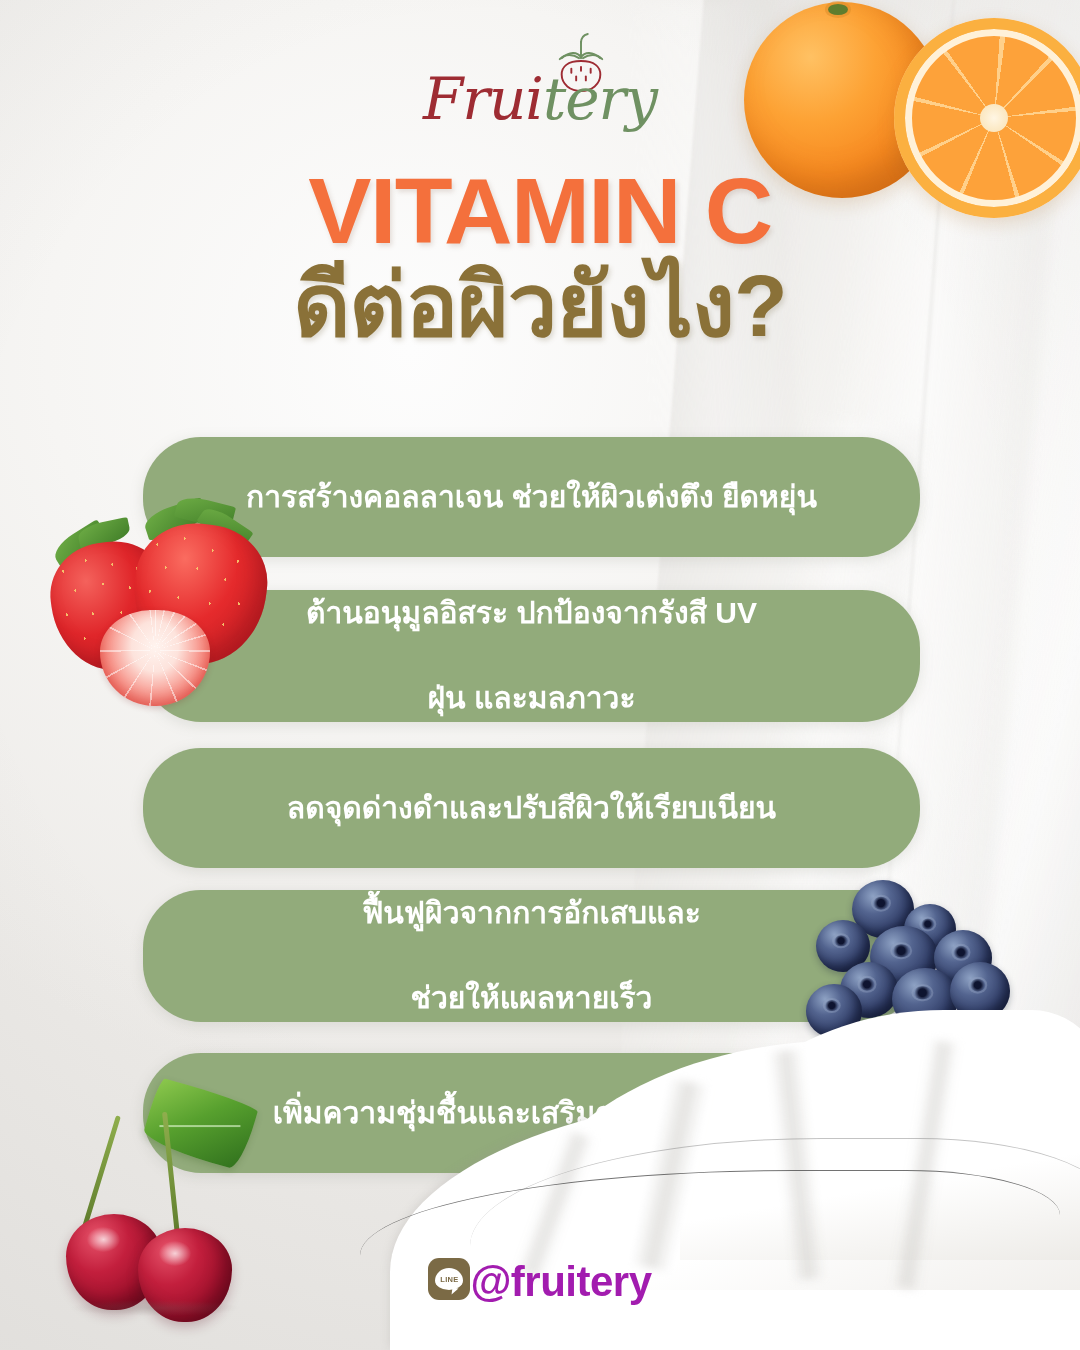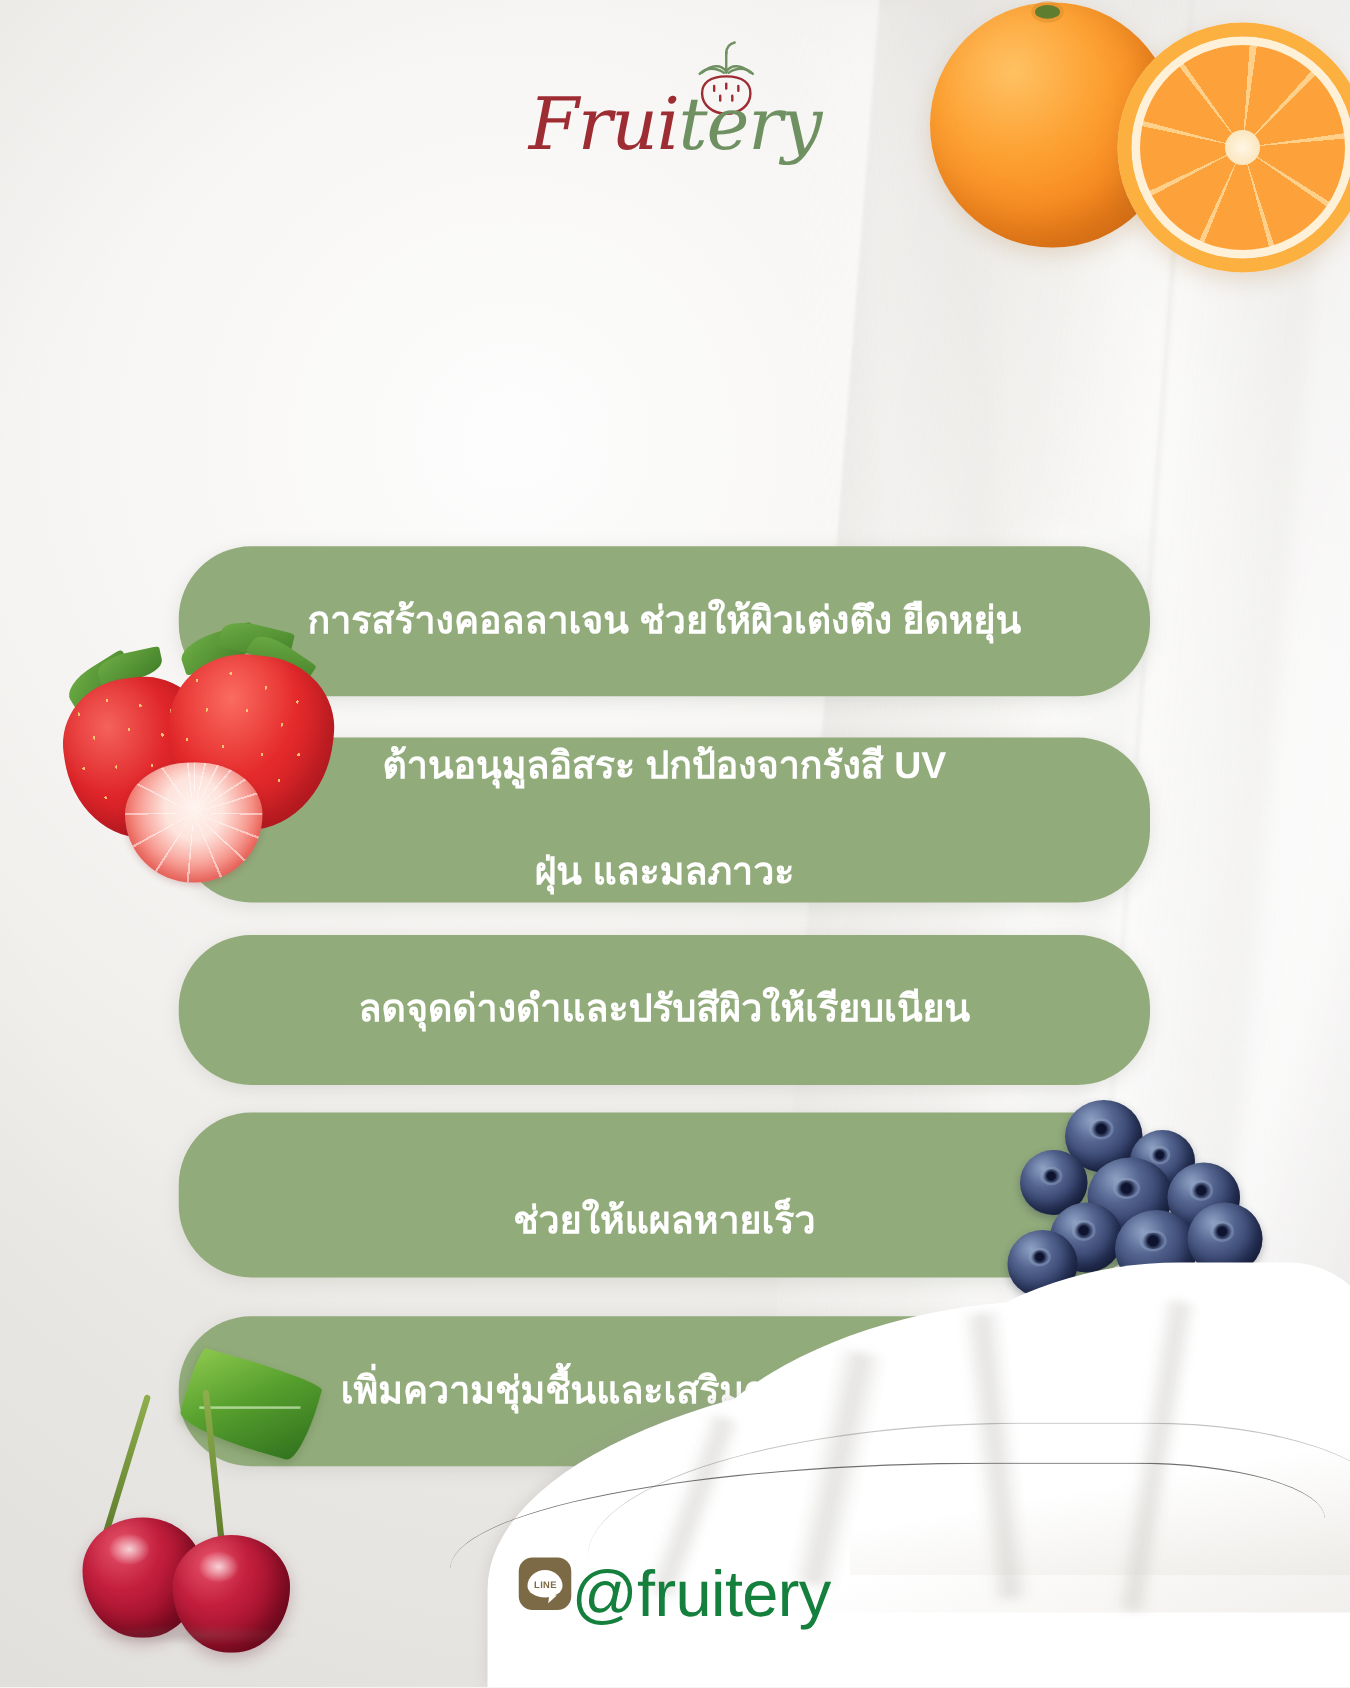--- a/index.html
+++ b/index.html
@@ -380,24 +380,24 @@
     position: absolute; right: 5px; bottom: -5px;
     width: 0; height: 0;
     border-left: 6px solid #ffffff;
     border-bottom: 7px solid transparent;
     transform: rotate(8deg);
   }
   .line-text {
     font-size: 7.5px; font-weight: 700; color: #7b6a45; letter-spacing: .3px;
   }
   .handle {
-    font-size: 52px;
-    color: #15803d;
+    font-size: 42px;
+    color: #a21caf;
     letter-spacing: -.5px;
-    font-weight: 400;
+    font-weight: 700;
   }
 </style>
 </head>
 <body>
 
 <div id="poster">
 
   <div class="bg-base"></div>
   <div class="bg-wall-right"></div>
   <div class="bg-wall-seam"></div>
@@ -420,20 +420,24 @@
           <line x1="25" y1="46" x2="25" y2="50"></line>
           <line x1="35" y1="46" x2="35" y2="50"></line>
         </g>
       </svg>
       <div class="logo-word">
         <span class="c1">Frui</span><span class="c2">tery</span>
       </div>
     </div>
   </div>
 
+  <div class="headline">
+    <div class="h-main">VITAMIN C</div>
+    <div class="h-sub">ดีต่อผิวยังไง?</div>
+  </div>
 
   <div class="oranges">
     <div class="orange-whole"></div>
     <div class="orange-stem"></div>
     <div class="orange-half">
       <div class="segs"></div>
       <div class="pith"></div>
       <div class="rind"></div>
     </div>
   </div>
@@ -449,21 +453,21 @@
     </span>
   </div>
   <div class="pill pill-2">
     <span>
       <span>ต้านอนุมูลอิสระ ปกป้องจากรังสี UV</span><br>
       <span>ฝุ่น และมลภาวะ</span>
     </span>
   </div>
   <div class="pill pill-4">
     <span>
-      <br>
+      <span>ฟื้นฟูผิวจากการอักเสบและ</span><br>
       <span>ช่วยให้แผลหายเร็ว</span>
     </span>
   </div>
   <div class="pill pill-5">
     <span>
       <span>เพิ่มความชุ่มชื้นและเสริมระบบป้องกันผิว</span>
     </span>
   </div>
 
   <div class="strawberries">

